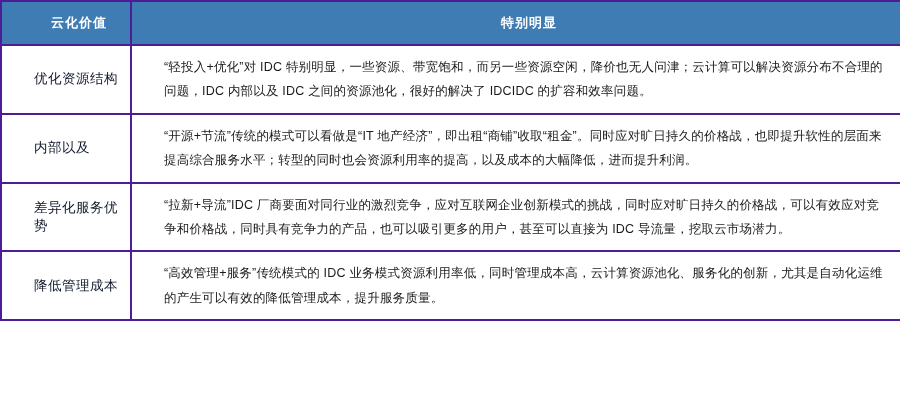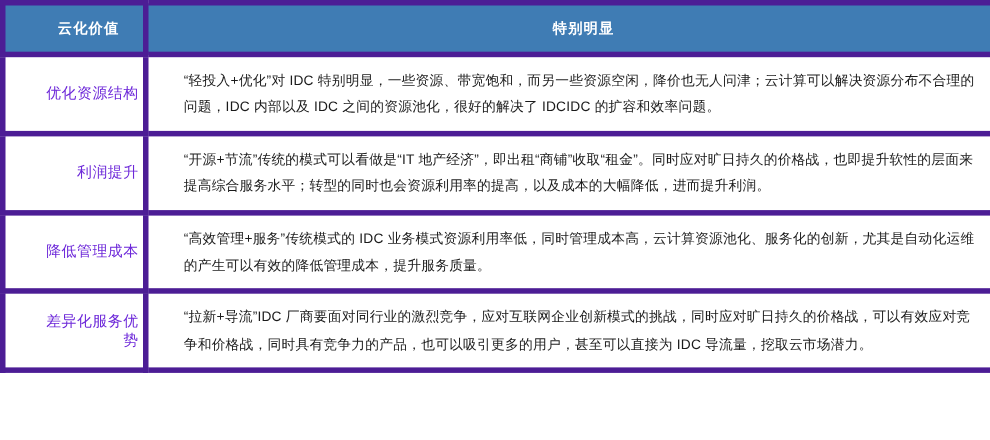--- a/index.html
+++ b/index.html
@@ -21,39 +21,39 @@
   table.value-table {
     width: 900px;
     border-collapse: collapse;
     table-layout: fixed;
   }
   table.value-table col.col-left { width: 130px; }
   table.value-table col.col-right { width: 770px; }
 
   table.value-table th,
   table.value-table td {
-    border: 5px solid #4c1d95;
+    border: 2px solid #4c1d95;
     vertical-align: middle;
     padding-left: 32px;
   }
   thead th {
     background: #3f7cb4;
     color: #ffffff;
     font-weight: bold;
     font-size: 13px;
     text-align: center;
     height: 34px;
     padding: 4px 6px;
     border: 1px solid #3f7cb4;
     letter-spacing: 1px;
   }
   td.cat-cell {
-    text-align: right;
+    text-align: left;
     font-size: 13.5px;
-    color: #6d28d9;
+    color: #0f172a;
     padding: 6px 4px;
     letter-spacing: 0.5px;
   }
   td.body-cell {
     text-align: left;
     font-size: 12.5px;
     color: #1a1a1a;
     padding: 9px 12px 9px 14px;
     line-height: 1.95;
     letter-spacing: 0.2px;
@@ -73,26 +73,26 @@
         <th>云化价值</th>
         <th>特别明显</th>
       </tr>
     </thead>
     <tbody>
       <tr>
         <td class="cat-cell">优化资源结构</td>
         <td class="body-cell">“轻投入+优化”对 IDC 特别明显，一些资源、带宽饱和，而另一些资源空闲，降价也无人问津；云计算可以解决资源分布不合理的问题，IDC 内部以及 IDC 之间的资源池化，很好的解决了 IDCIDC 的扩容和效率问题。</td>
       </tr>
       <tr>
-        <td class="cat-cell">利润提升</td>
+        <td class="cat-cell">内部以及</td>
         <td class="body-cell">“开源+节流”传统的模式可以看做是“IT 地产经济”，即出租“商铺”收取“租金”。同时应对旷日持久的价格战，也即提升软性的层面来提高综合服务水平；转型的同时也会资源利用率的提高，以及成本的大幅降低，进而提升利润。</td>
+      </tr>
+      <tr>
+        <td class="cat-cell">差异化服务优势</td>
+        <td class="body-cell">“拉新+导流”IDC 厂商要面对同行业的激烈竞争，应对互联网企业创新模式的挑战，同时应对旷日持久的价格战，可以有效应对竞争和价格战，同时具有竞争力的产品，也可以吸引更多的用户，甚至可以直接为 IDC 导流量，挖取云市场潜力。</td>
       </tr>
       <tr>
         <td class="cat-cell">降低管理成本</td>
         <td class="body-cell">“高效管理+服务”传统模式的 IDC 业务模式资源利用率低，同时管理成本高，云计算资源池化、服务化的创新，尤其是自动化运维的产生可以有效的降低管理成本，提升服务质量。</td>
-      </tr>
-      <tr>
-        <td class="cat-cell">差异化服务优势</td>
-        <td class="body-cell">“拉新+导流”IDC 厂商要面对同行业的激烈竞争，应对互联网企业创新模式的挑战，同时应对旷日持久的价格战，可以有效应对竞争和价格战，同时具有竞争力的产品，也可以吸引更多的用户，甚至可以直接为 IDC 导流量，挖取云市场潜力。</td>
       </tr>
     </tbody>
   </table>
 </div>
 
 </body></html>

